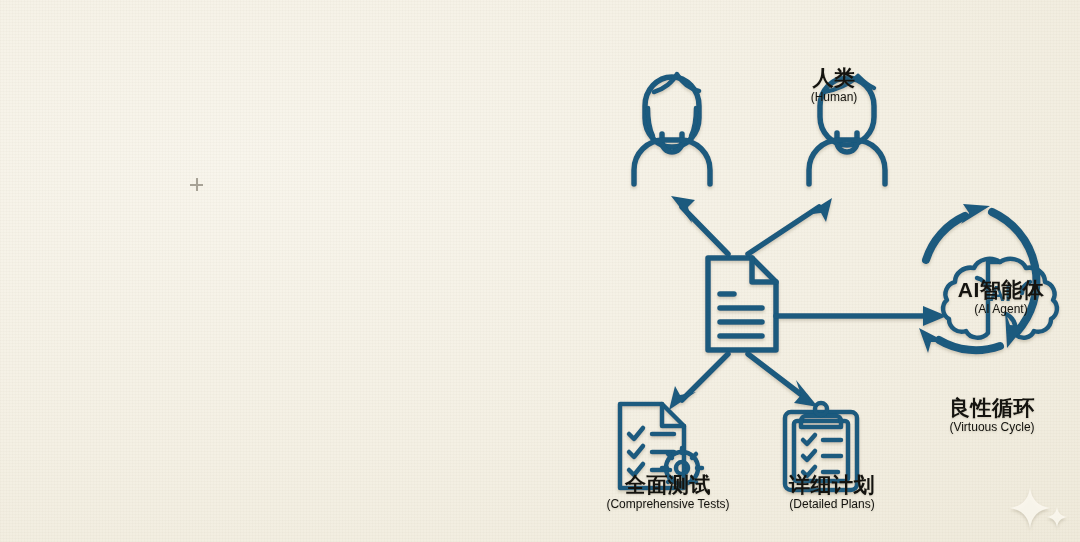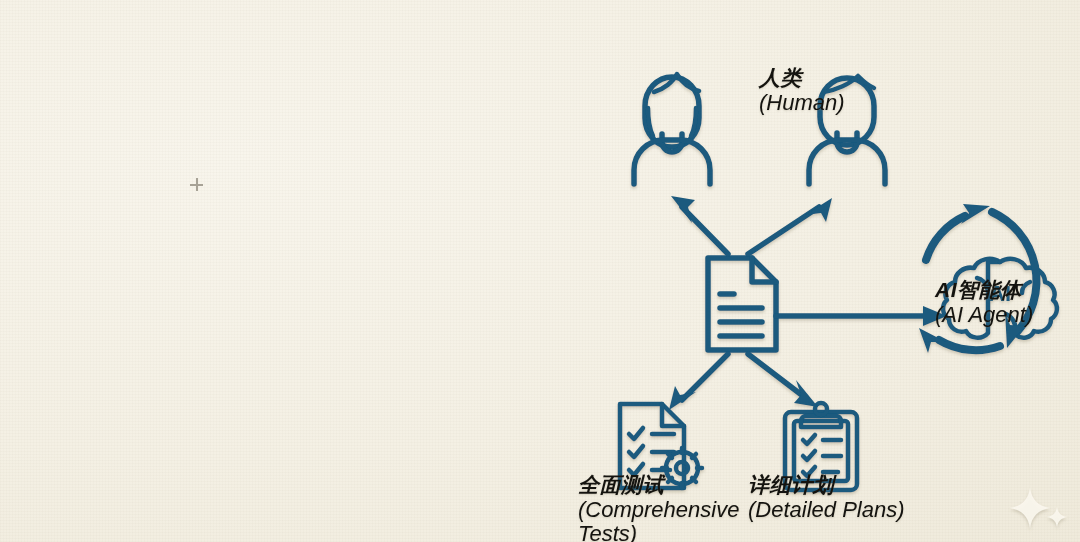--- a/index.html
+++ b/index.html
@@ -50,28 +50,27 @@
   .cursor-plus:before{left:6px;top:0;width:1.5px;height:13px;}
   .cursor-plus:after{left:0;top:6px;width:13px;height:1.5px;}
 
   
   .diagram{position:absolute;left:530px;top:0;width:550px;height:530px;}
   .diagram svg{position:absolute;left:0;top:0;}
 
   .lbl{
     position:absolute;
     color:#14130f;
-    text-align:left;
+    text-align:center;
     text-shadow:0 1px 2px rgba(140,132,108,.30);
     line-height:1.12;
     white-space:nowrap;
-    font-style:italic;
   }
   .lbl .cn{display:block;font-weight:bold;font-size:21px;letter-spacing:.5px;}
-  .lbl .en{display:block;font-weight:normal;font-size:22px;margin-top:1px;}
+  .lbl .en{display:block;font-weight:normal;font-size:12px;margin-top:1px;}
   .lbl.wrap{white-space:normal;}
 
   #lbl-human{left:759px;top:66px;width:150px;}
   #lbl-docs{left:538px;top:258px;width:182px;}
   #lbl-agent{left:935px;top:278px;width:132px;}
   #lbl-cycle{left:912px;top:396px;width:160px;}
   #lbl-tests{left:578px;top:473px;width:180px;}
   #lbl-plans{left:748px;top:473px;width:168px;}
 </style>
 </head>
@@ -208,20 +207,24 @@
     <span class="cn">人类</span>
     <span class="en">(Human)</span>
   </div>
 
 
   <div class="lbl" id="lbl-agent">
     <span class="cn">AI智能体</span>
     <span class="en">(AI Agent)</span>
   </div>
 
+  <div class="lbl" id="lbl-cycle">
+    <span class="cn">良性循环</span>
+    <span class="en">(Virtuous Cycle)</span>
+  </div>
 
   <div class="lbl" id="lbl-plans">
     <span class="cn">详细计划</span>
     <span class="en">(Detailed Plans)</span>
   </div>
 
   <div class="lbl wrap" id="lbl-tests">
     <span class="cn">全面测试</span>
     <span class="en">(Comprehensive Tests)</span>
   </div>

